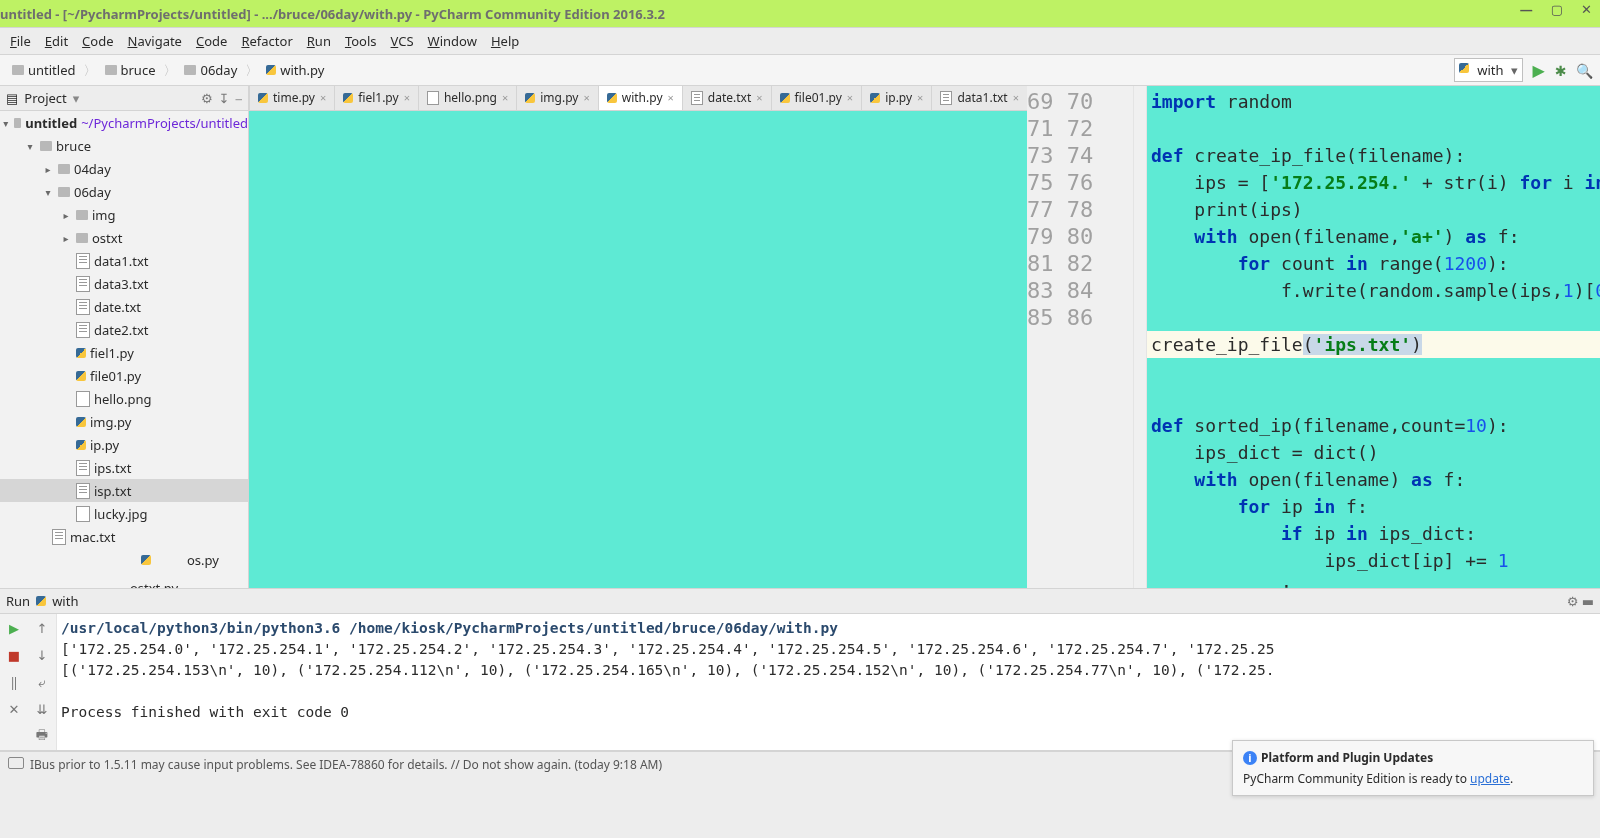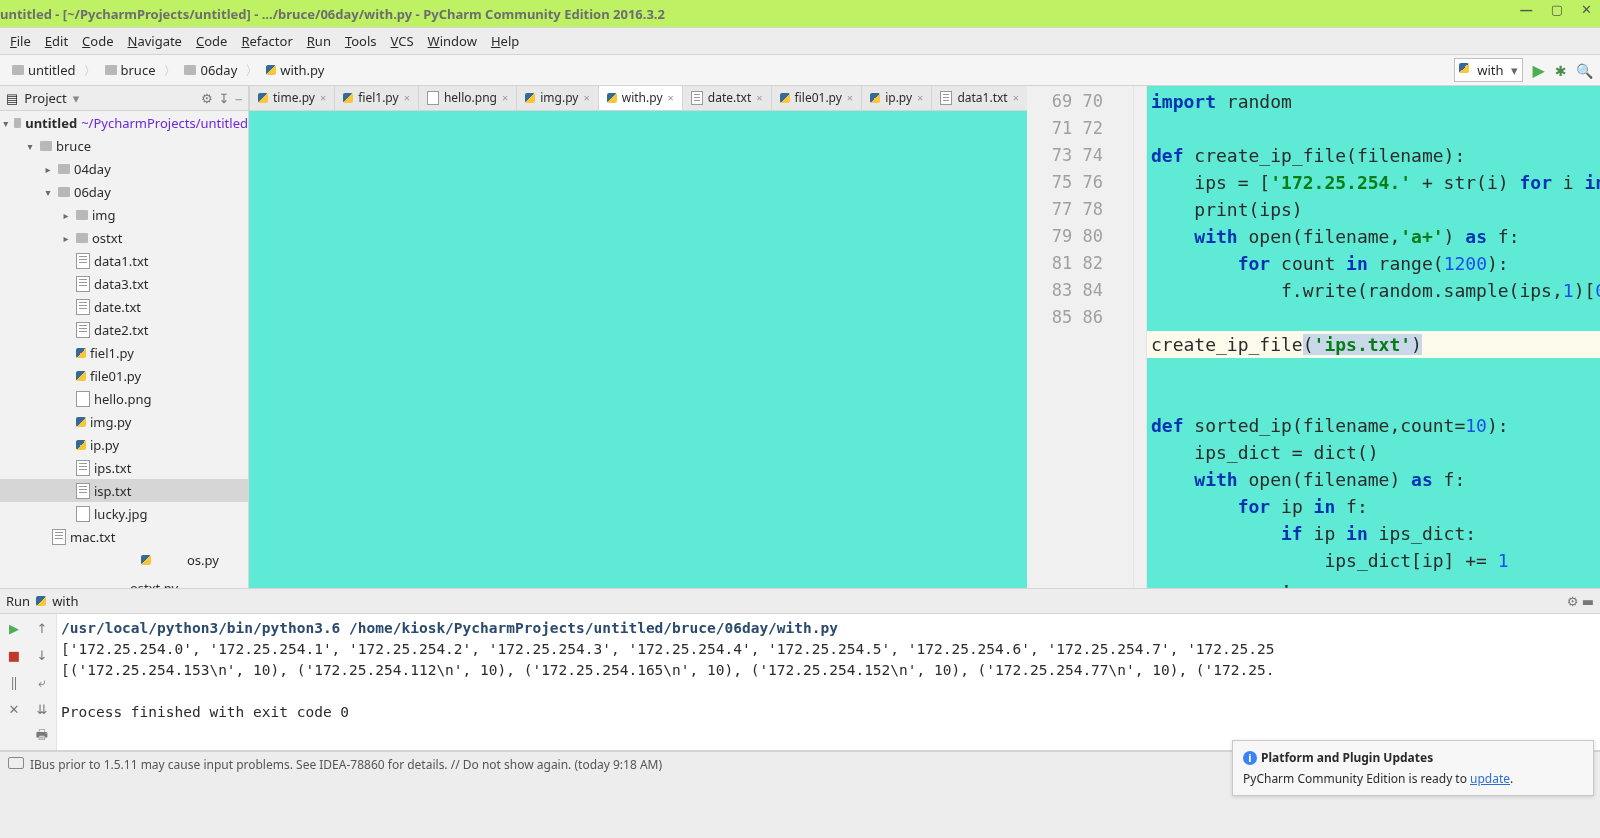--- a/index.html
+++ b/index.html
@@ -33,21 +33,21 @@
 .txtico{width:12px;height:14px;border:1px solid #999;background:#fff;display:inline-block;position:relative}
 .txtico::after{content:"";position:absolute;left:2px;top:2px;right:2px;height:1px;background:#999;box-shadow:0 3px 0 #999,0 6px 0 #999}
 .jpgico{width:12px;height:14px;border:1px solid #999;background:#fff;display:inline-block}
 .dim{color:#6d28d9}
 .tabs{height:24px;display:flex;align-items:flex-end;border-bottom:1px solid #d4d4d4;background:#ededed;overflow:hidden}
 .tab{display:flex;align-items:center;gap:5px;padding:4px 8px;border:1px solid #d4d4d4;border-bottom:none;background:#e8e8e8;font-size:12px;margin-right:-1px}
 .tab.active{background:#fff}
 .tab .close{color:#999;font-size:11px}
 .editor-wrap{flex:1;display:flex;flex-direction:row;background:#5eead4}
 .editor{flex:1;display:flex;overflow:hidden;font-family:"DejaVu Sans Mono","Courier New",monospace;font-size:18px}
-.gutter{width:76px;background:#f0f0f0;border-right:1px solid #e4e4e4;text-align:right;padding:2px 30px 0 0;color:#a0a0a0;line-height:27px;font-size:17px}
+.gutter{width:76px;background:#f0f0f0;border-right:1px solid #e4e4e4;text-align:left;padding:2px 30px 0 0;color:#a0a0a0;line-height:27px;font-size:22px}
 .gfold{width:12px;background:#f0f0f0;border-right:1px solid #e4e4e4}
 .code{flex:1;padding:2px 0 0 4px;line-height:27px;white-space:pre}
 .kw{color:#0033b3;font-weight:bold}
 .str{color:#067d17;font-weight:bold}
 .num{color:#1750eb}
 .hl-line{background:#fcfaea;display:block;margin-left:-4px;padding-left:4px}
 .sel-arg{background:#c8d8e8}
 .tool-tab{height:24px;border-top:1px solid #d4d4d4;border-bottom:1px solid #d4d4d4;background:#ededed;display:flex;align-items:center;gap:6px;padding:0 6px;position:relative}
 .tool-tab .gear{position:absolute;right:6px;color:#777}
 .console-wrap{height:136px;display:flex;background:#fff;border-bottom:1px solid #d4d4d4}

